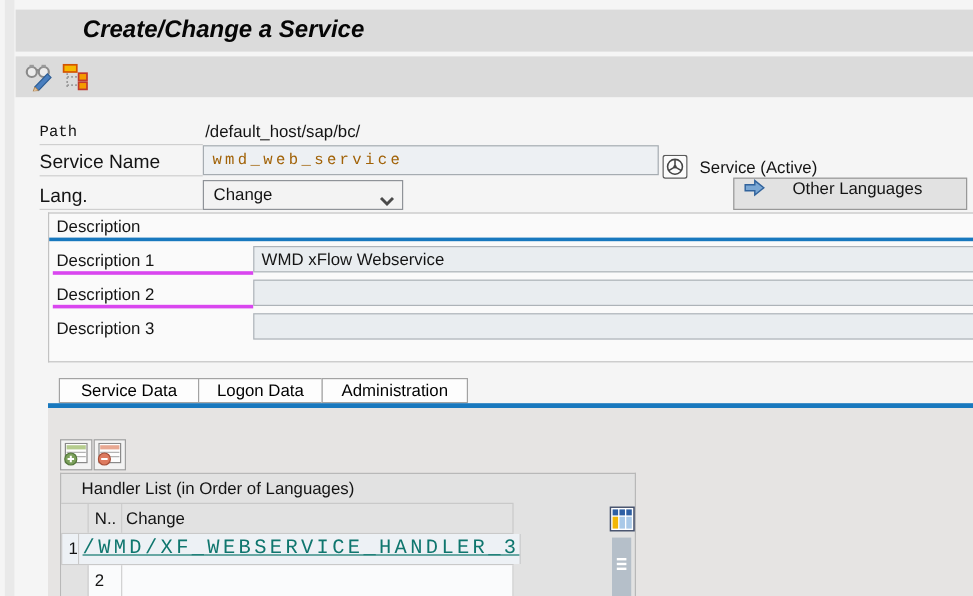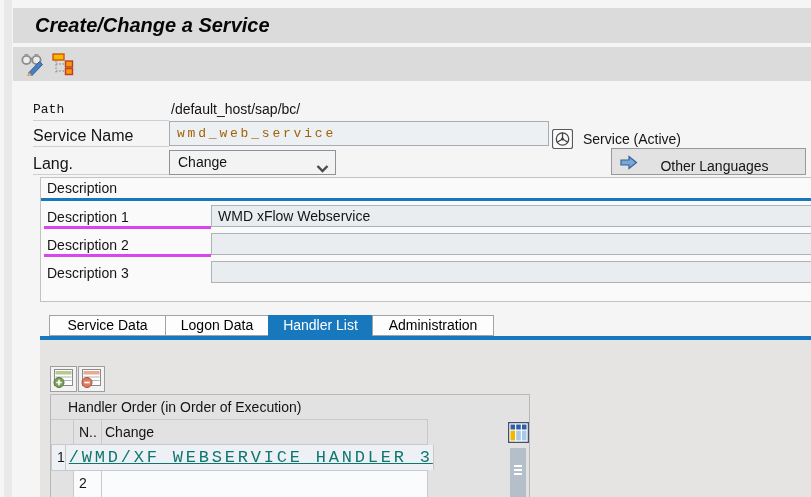--- a/index.html
+++ b/index.html
@@ -9,21 +9,21 @@
     background:#f5f5f5;
     color:#141414;
     overflow:hidden;
     position:relative;
   }
   .mono { font-family:"Liberation Mono","DejaVu Sans Mono",monospace; }
   .abs { position:absolute; }
 
   .left-strip { left:4px; top:0; width:8px; height:497px; background:#e9e9e9; }
 
-  .title-bar { left:13px; top:8px; width:798px; height:35px; background:#dbdbdb; }
+  .title-bar { left:13px; top:8px; width:798px; height:35px; background:#dbdbdb;padding-left:34px; }
   .title-bar .title {
     padding-left:22px; line-height:35px;
     font-size:20px; font-weight:bold; font-style:italic; color:#060606;
   }
 
   .toolbar { left:13px; top:47px; width:798px; height:34px; background:#dbdbdb; }
   .tb-icon { position:absolute; top:5px; width:26px; height:24px; }
   .tb-icon.i1 { left:7px; }
   .tb-icon.i2 { left:38px; }
 
@@ -46,21 +46,21 @@
   .dropdown {
     left:169px; top:150px; width:167px; height:25px;
     background:#f3f3f3; border:1px solid #8f9398;
   }
   .dropdown .dd-text { font-size:14px; line-height:23px; padding-left:8px; }
   .dropdown .dd-arrow { position:absolute; right:6px; top:8px; }
 
   .btn-other {
     left:611px; top:148px; width:195px; height:27px;
     background:#e2e2e2; border:1px solid #989898;
-    display:flex; align-items:flex-end;
+    display:flex; align-items:flex-start;
     cursor:default;
   }
   .btn-other .arrow { margin-left:8px; }
   .btn-other .btn-label { flex:1; text-align:center; font-size:14px; padding-right:14px; }
 
   .desc-box {
     left:40px; top:177px; width:771px; height:125px;
     border-top:1px solid #c2c2c2; border-left:1px solid #c2c2c2; border-bottom:1px solid #c2c2c2;
     background:#fafafa;
   }
@@ -199,21 +199,20 @@
   <div class="desc-row-label" style="top:57px;">Description 2</div>
   <div class="desc-input" style="top:55px;"></div>
 
   <div class="desc-row-label" style="top:85px; border-bottom:none;">Description 3</div>
   <div class="desc-input" style="top:83px;"></div>
 </div>
 
 <div class="abs tabs">
   <div class="tab" style="width:117px;">Service Data</div>
   <div class="tab" style="width:104px;">Logon Data</div>
-  <div class="tab active" style="width:105px;">Handler List</div>
   <div class="tab" style="width:122px;">Administration</div>
 </div>
 <div class="abs tab-rule"></div>
 
 <div class="abs panel">
 
   <div class="row-btn add">
     <svg width="21" height="20" viewBox="0 0 21 20">
       <rect x="1.5" y="0.5" width="18" height="16" fill="#fdfdfd" stroke="#8a8a8a"></rect>
       <rect x="2.5" y="2" width="16" height="3.5" fill="#b5cc8e"></rect>
@@ -226,21 +225,21 @@
     <svg width="21" height="20" viewBox="0 0 21 20">
       <rect x="1.5" y="0.5" width="18" height="16" fill="#fdfdfd" stroke="#8a8a8a"></rect>
       <rect x="2.5" y="2" width="16" height="3.5" fill="#e8a892"></rect>
       <path d="M2.5 8 H18.5 M2.5 11.5 H18.5" stroke="#b3b3b3" stroke-width="1"></path>
       <circle cx="6" cy="13.5" r="5" fill="#dd7a5f" stroke="#a8503a"></circle>
       <path d="M3.3 13.5 H8.7" stroke="#fff" stroke-width="1.7"></path>
     </svg>
   </div>
 
   <div class="tbl">
-    <div class="tbl-title">Handler Order (in Order of Execution)</div>
+    <div class="tbl-title">Handler List (in Order of Languages)</div>
 
     <div class="tbl-row tbl-head">
       <div class="cell c-sel"></div>
       <div class="cell c-num">N..</div>
       <div class="cell c-handler">Change</div>
     </div>
 
     <div class="tbl-row tbl-r1">
       <div class="cell c-sel"></div>
       <div class="cell c-num">1</div>

